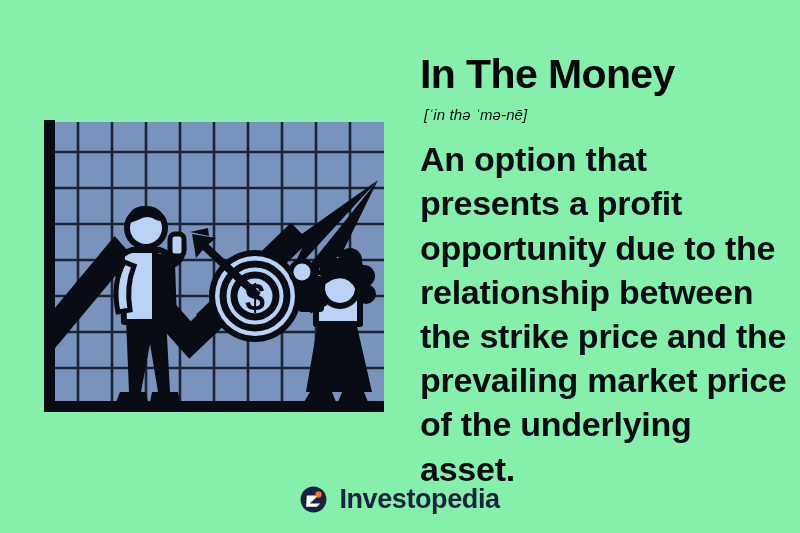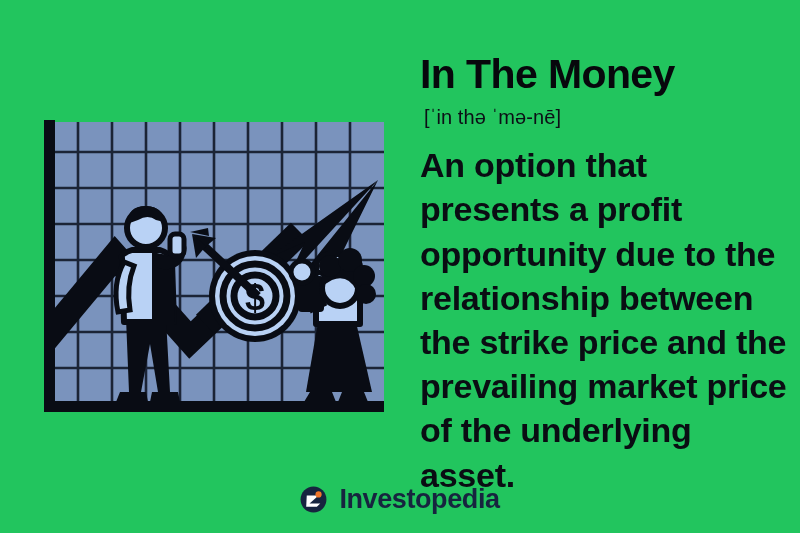--- a/index.html
+++ b/index.html
@@ -7,21 +7,21 @@
     padding: 0;
     background: #ffffff;
   }
   body {
     font-family: "Liberation Sans", sans-serif;
   }
   .card {
     position: relative;
     width: 800px;
     height: 533px;
-    background: #22c55e;
+    background: #86efac;
     overflow: hidden;
   }
 
   
   .illustration {
     position: absolute;
     left: 0px;
     top: 0px;
     width: 400px;
     height: 470px;
@@ -41,21 +41,22 @@
   }
   .term {
     font-size: 41px;
     line-height: 1.08;
     font-weight: bold;
     color: #07080c;
     letter-spacing: -0.6px;
     margin: 0;
   }
   .pron {
-    font-size: 20px;
+    font-size: 15px;
+    font-style: italic;
     font-weight: normal;
     color: #0c0f16;
     margin: 10px 0 0 4px;
     letter-spacing: 0.1px;
   }
   .definition {
     font-size: 34px;
     line-height: 1.3;
     font-weight: bold;
     color: #0a0d13;

